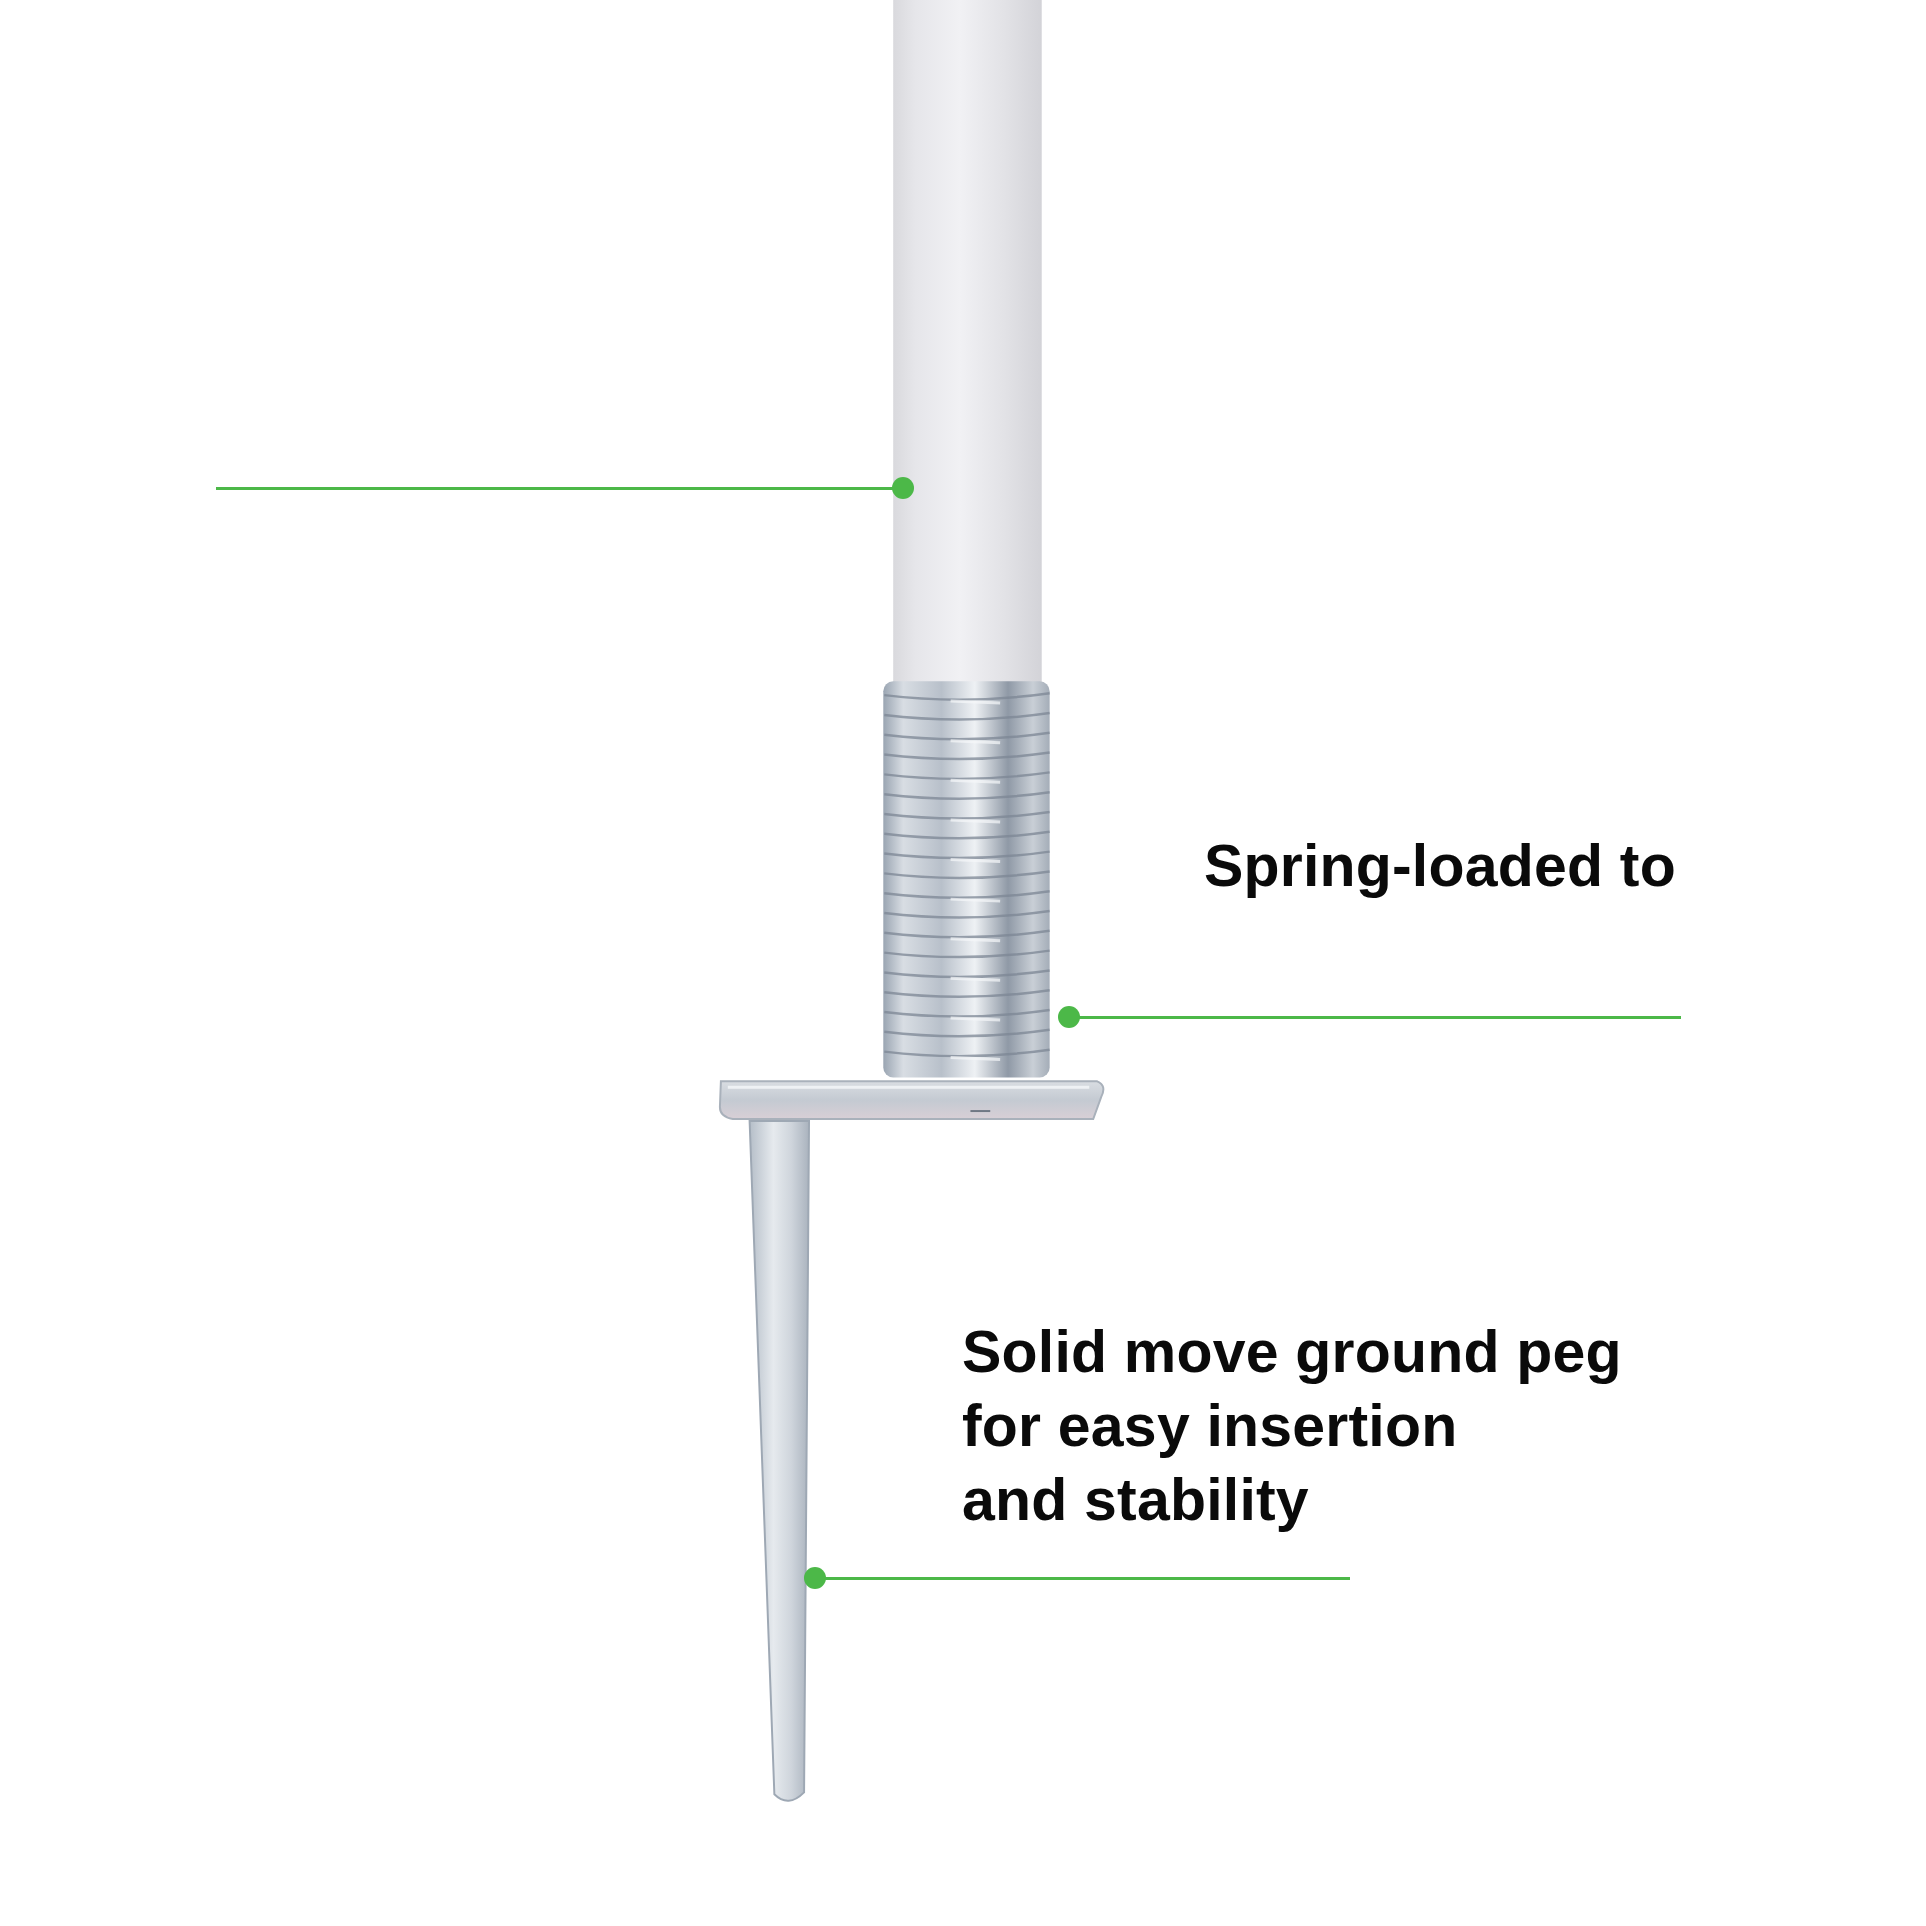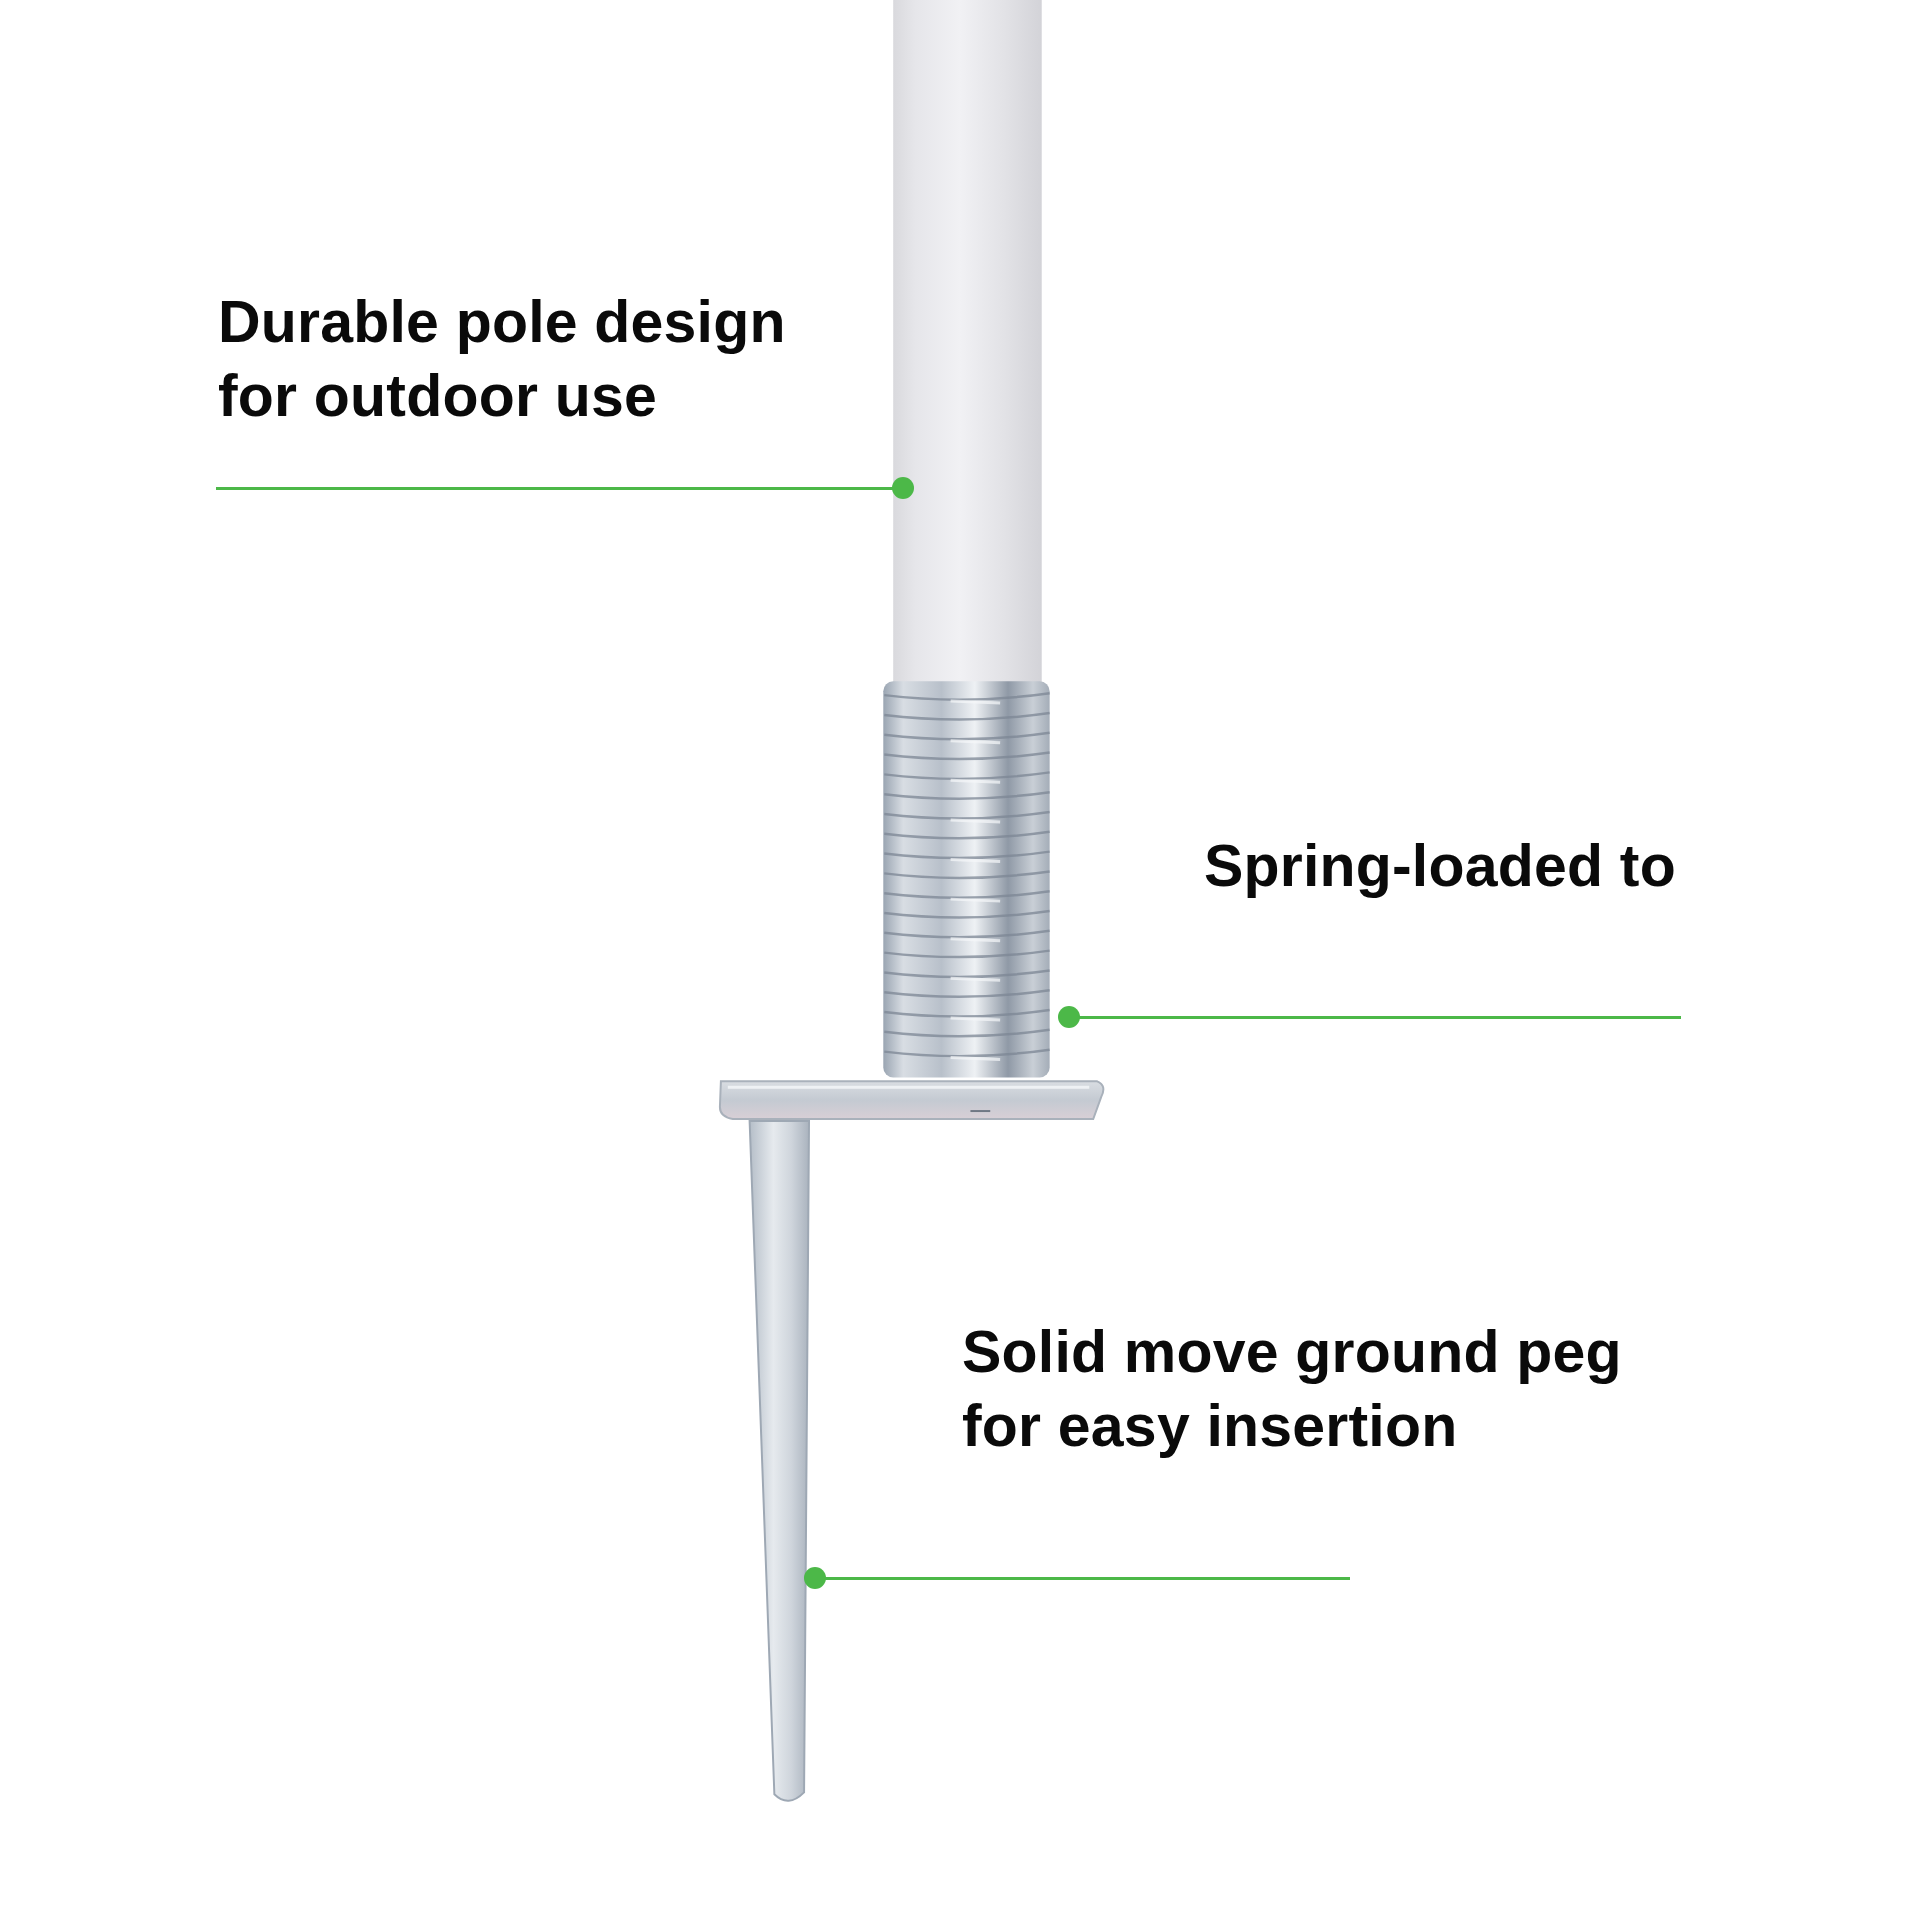--- a/index.html
+++ b/index.html
@@ -111,34 +111,31 @@
 
     <g>
       <path d="M728 1092 L1108 1092 Q1118 1096 1112 1108 L1104 1130 L740 1130 Q727 1128 727 1118 Z" fill="url(#plateGrad)" stroke="#a9b1bb" stroke-width="2"></path>
       <path d="M735 1098 L1100 1098" stroke="#eef1f4" stroke-width="3"></path>
       <path d="M980 1122 L1000 1122" stroke="#6f7884" stroke-width="2"></path>
     </g>
 
     <path d="M757 1132 L817 1132 L812 1810 Q796 1826 782 1812 Z" fill="url(#pegGrad)" stroke="#9ea8b4" stroke-width="2"></path>
   </svg>
 
-  <div id="t1" class="callout-text">
-    <span>Durable pole design</span>
-    <span>for outdoor use</span>
-  </div>
   <div class="leader" style="left:216px; top:487px; width:687px;"></div>
   <div class="leader-dot" style="left:892px; top:477px;"></div>
 
   <div id="t2" class="callout-text">
     <span>Spring-loaded to</span>
   </div>
   <div class="leader" style="left:1069px; top:1016px; width:612px;"></div>
   <div class="leader-dot" style="left:1058px; top:1006px;"></div>
 
   <div id="t3" class="callout-text">
     <span>Solid move ground peg</span>
     <span>for easy insertion</span>
+    <span>and stability</span>
   </div>
   <div class="leader" style="left:815px; top:1577px; width:535px;"></div>
   <div class="leader-dot" style="left:804px; top:1567px;"></div>
 
 </div>
 
 
 </body></html>

